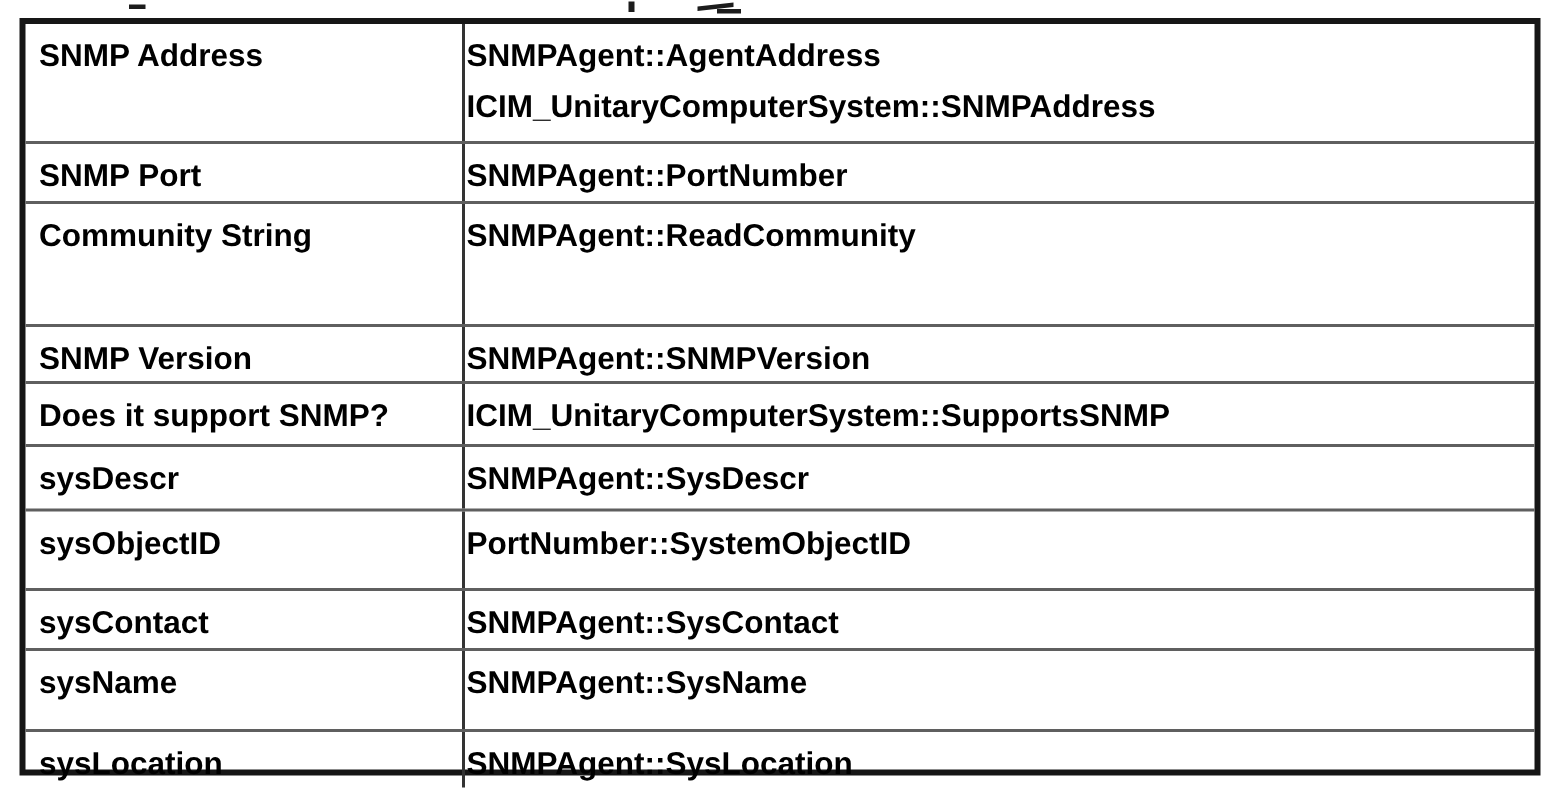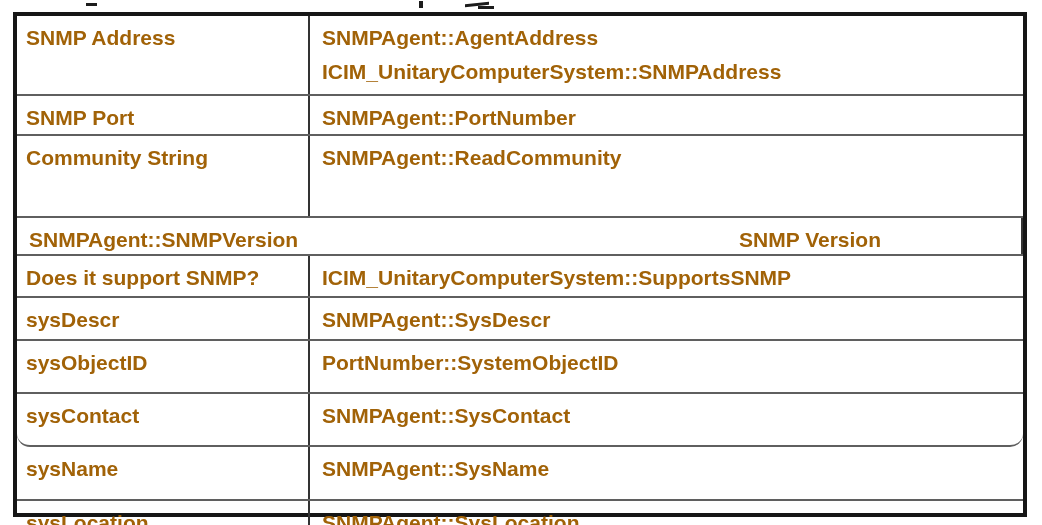--- a/index.html
+++ b/index.html
@@ -35,37 +35,37 @@
   .row {
     display: flex;
     box-sizing: border-box;
     border-bottom: 2px solid #5f5f5f;
   }
   .row:last-child {
     border-bottom: none;
   }
   .cell {
     box-sizing: border-box;
-    color: #a16207;
+    color: #000000;
     font-size: 21px;
     font-weight: 600;
     line-height: 34px;
     padding-top: 5px;
     white-space: nowrap;
     overflow: hidden;
   }
   .cell.left {
     width: 293px;
     flex: 0 0 293px;
     padding-left: 9px;
     border-right: 2px solid #333333;
   }
   .cell.right {
     flex: 1 1 auto;
-    padding-left: 12px;
+    padding-left: 1px;
   }
   .path-line {
     display: block;
   }
 </style>
 </head>
 <body>
 
 <div class="stage">
 
@@ -88,44 +88,44 @@
           <span class="path-line">SNMPAgent::PortNumber</span>
         </div>
       </div>
       <div class="row" style="height: 82px;">
         <div class="cell left"><span>Community String</span></div>
         <div class="cell right">
           <span class="path-line">SNMPAgent::ReadCommunity</span>
         </div>
       </div>
       <div class="row" style="height: 38px;">
+        <div class="cell left"><span>SNMP Version</span></div>
         <div class="cell right">
           <span class="path-line">SNMPAgent::SNMPVersion</span>
         </div>
-        <div class="cell left"><span>SNMP Version</span></div>
       </div>
       <div class="row" style="height: 42px;">
         <div class="cell left"><span>Does it support SNMP?</span></div>
         <div class="cell right">
           <span class="path-line">ICIM_UnitaryComputerSystem::SupportsSNMP</span>
         </div>
       </div>
       <div class="row" style="height: 43px;">
         <div class="cell left"><span>sysDescr</span></div>
         <div class="cell right">
           <span class="path-line">SNMPAgent::SysDescr</span>
         </div>
       </div>
       <div class="row" style="height: 53px;">
         <div class="cell left"><span>sysObjectID</span></div>
         <div class="cell right">
           <span class="path-line">PortNumber::SystemObjectID</span>
         </div>
       </div>
-      <div class="row" style="height: 53px; border-radius: 13px;">
+      <div class="row" style="height: 40px;">
         <div class="cell left"><span>sysContact</span></div>
         <div class="cell right">
           <span class="path-line">SNMPAgent::SysContact</span>
         </div>
       </div>
       <div class="row" style="height: 54px;">
         <div class="cell left"><span>sysName</span></div>
         <div class="cell right">
           <span class="path-line">SNMPAgent::SysName</span>
         </div>

